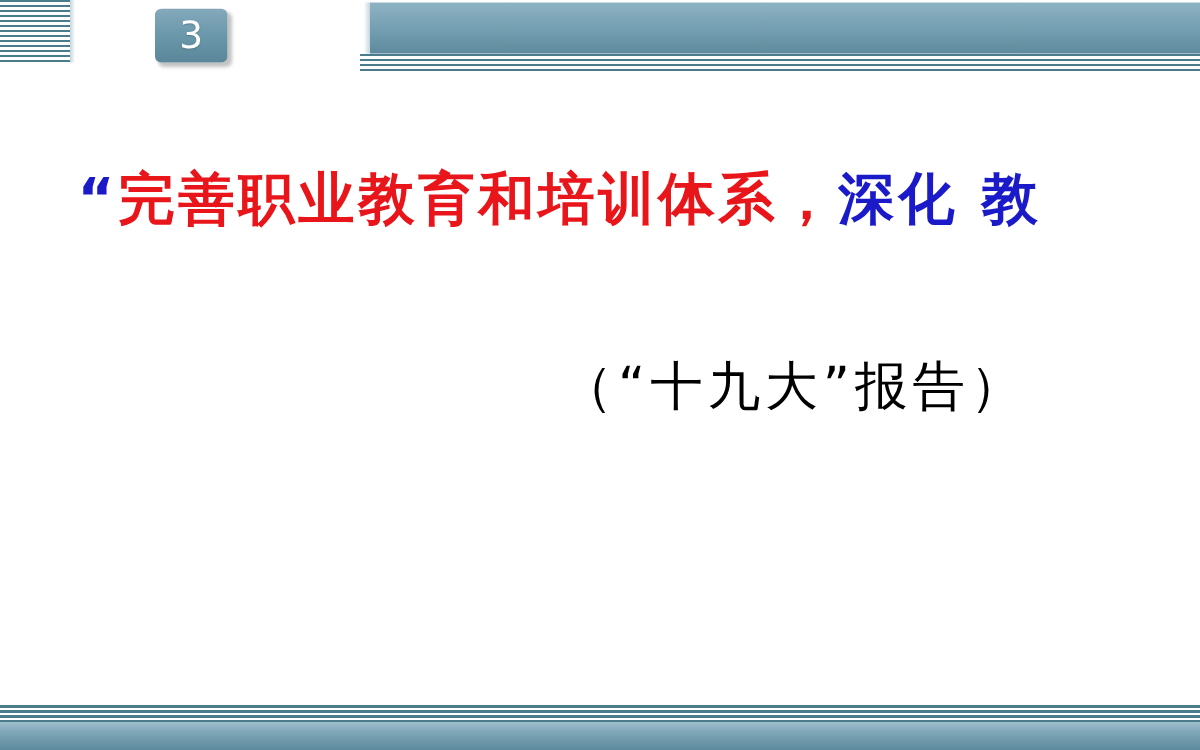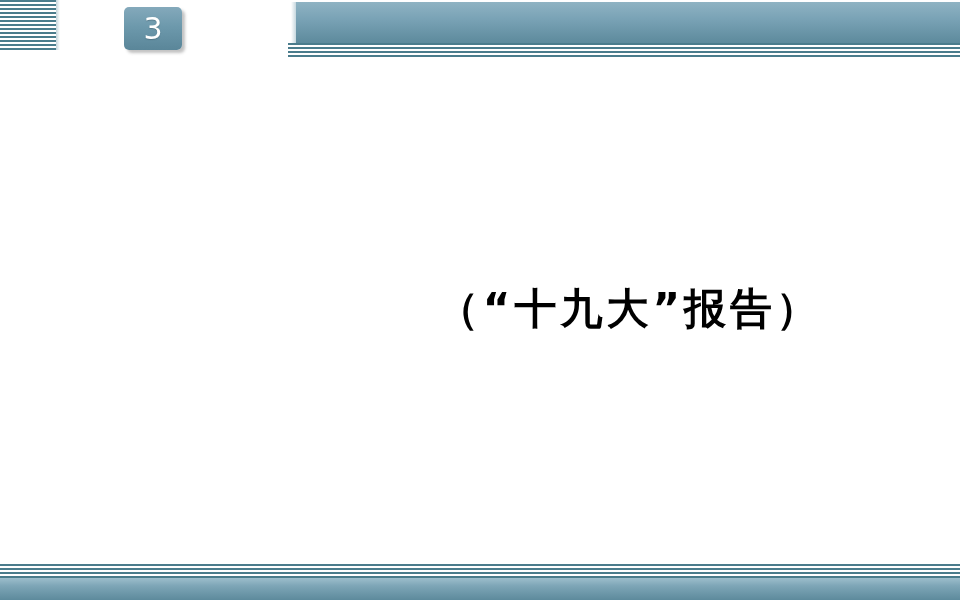--- a/index.html
+++ b/index.html
@@ -140,41 +140,44 @@
 
   .attribution {
     position: absolute;
     left: 62px;
     top: 278px;
     width: 840px;
     text-align: right;
     padding-right: 80px;
     box-sizing: border-box;
     font-family: "DejaVu Sans", "Liberation Sans", sans-serif;
-    font-weight: bold;
+    font-weight: normal;
     font-size: 42px;
     line-height: 62px;
     letter-spacing: 4px;
     color: #000000;
     white-space: nowrap;
   }
 </style>
 </head>
 <body>
 
 <div class="slide">
 
   <div class="hdr-stripes-left"></div>
 
   <div class="badge-number">3</div>
 
   <div class="hdr-block-right"></div>
   <div class="hdr-stripes-right"></div>
 
   <div class="quote-block">
+    <div class="quote-line">
+      <span class="seg-quote-open">“</span><span class="seg-red">完善职业教育和培训体系，</span><span class="seg-blue">深化 教</span>
+    </div>
   </div>
 
   <div class="attribution">（“十九大”报告）</div>
 
   <div class="ftr-stripes"></div>
   <div class="ftr-bar"></div>
 
 </div>
 
 </body></html>

